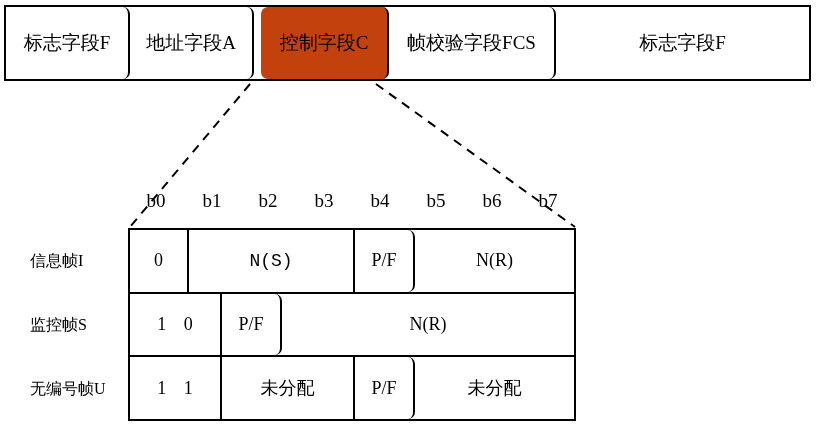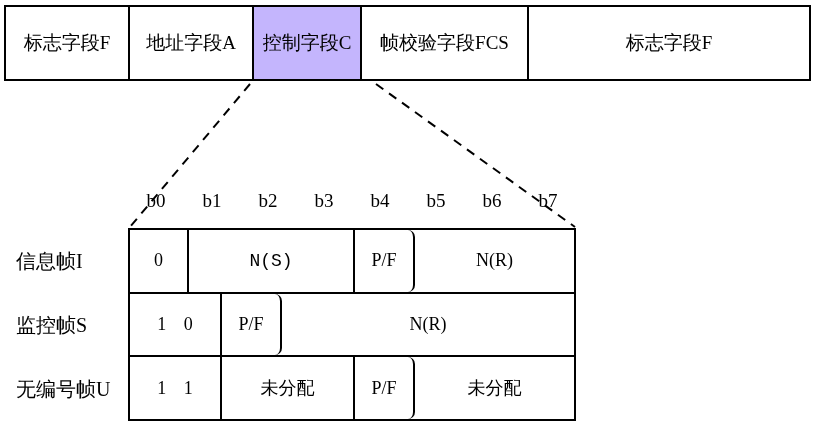--- a/index.html
+++ b/index.html
@@ -31,25 +31,26 @@
   }
   .frame-cell {
     border-right: 2px solid #000;
     box-sizing: border-box;
     display: flex;
     align-items: center;
     justify-content: center;
     font-size: 19px;
     white-space: nowrap;
     flex: 0 0 auto;
+    border-radius: 7px;
   }
   .frame-cell:last-child { border-right: none; flex: 1 1 auto; }
   .fc-0 { width: 124px; }
   .fc-1 { width: 124px; }
-  .fc-2 { width: 108px; background: #c4b5fd; }
+  .fc-2 { width: 128px; background: #c2410c; margin-left: 7px; }
   .fc-3 { width: 147px; }
   .fc-4 { width: 167px; }
 
   
   .lines-svg {
     position: absolute;
     left: 0; top: 0;
     width: 817px;
     height: 430px;
     pointer-events: none;
@@ -98,24 +99,24 @@
   .w-b0   { width: 59px;  }  
   .w-ns   { width: 166px; font-family: Liberation Mono, monospace; }  
   .w-2bit { width: 92px;  }  
   .w-mid  { width: 133px; }  
   .w-pf   { width: 60px; border-radius: 7px;  }  
   .digits { word-spacing: 13px; }
 
   
   .row-label {
     position: absolute;
-    left: 16px;
+    left: 30px;
     height: 26px;
     line-height: 26px;
-    font-size: 20px;
+    font-size: 16px;
     white-space: nowrap;
   }
   .rl-0 { top: 248px; }
   .rl-1 { top: 312px; }
   .rl-2 { top: 376px; }
 </style>
 </head>
 <body>
 
 <div id="canvas">

